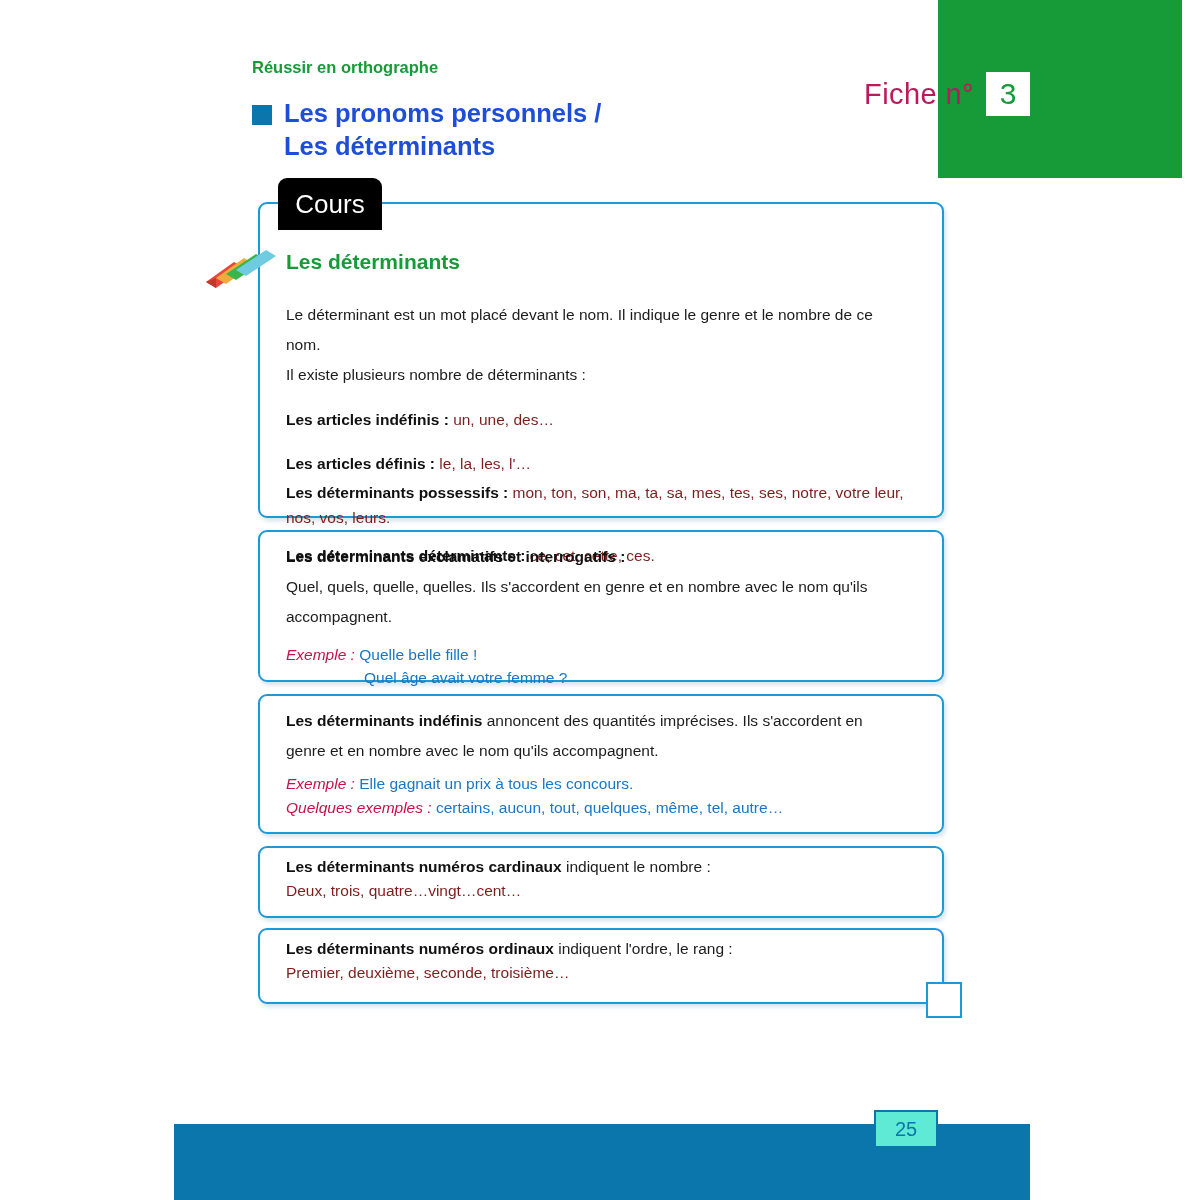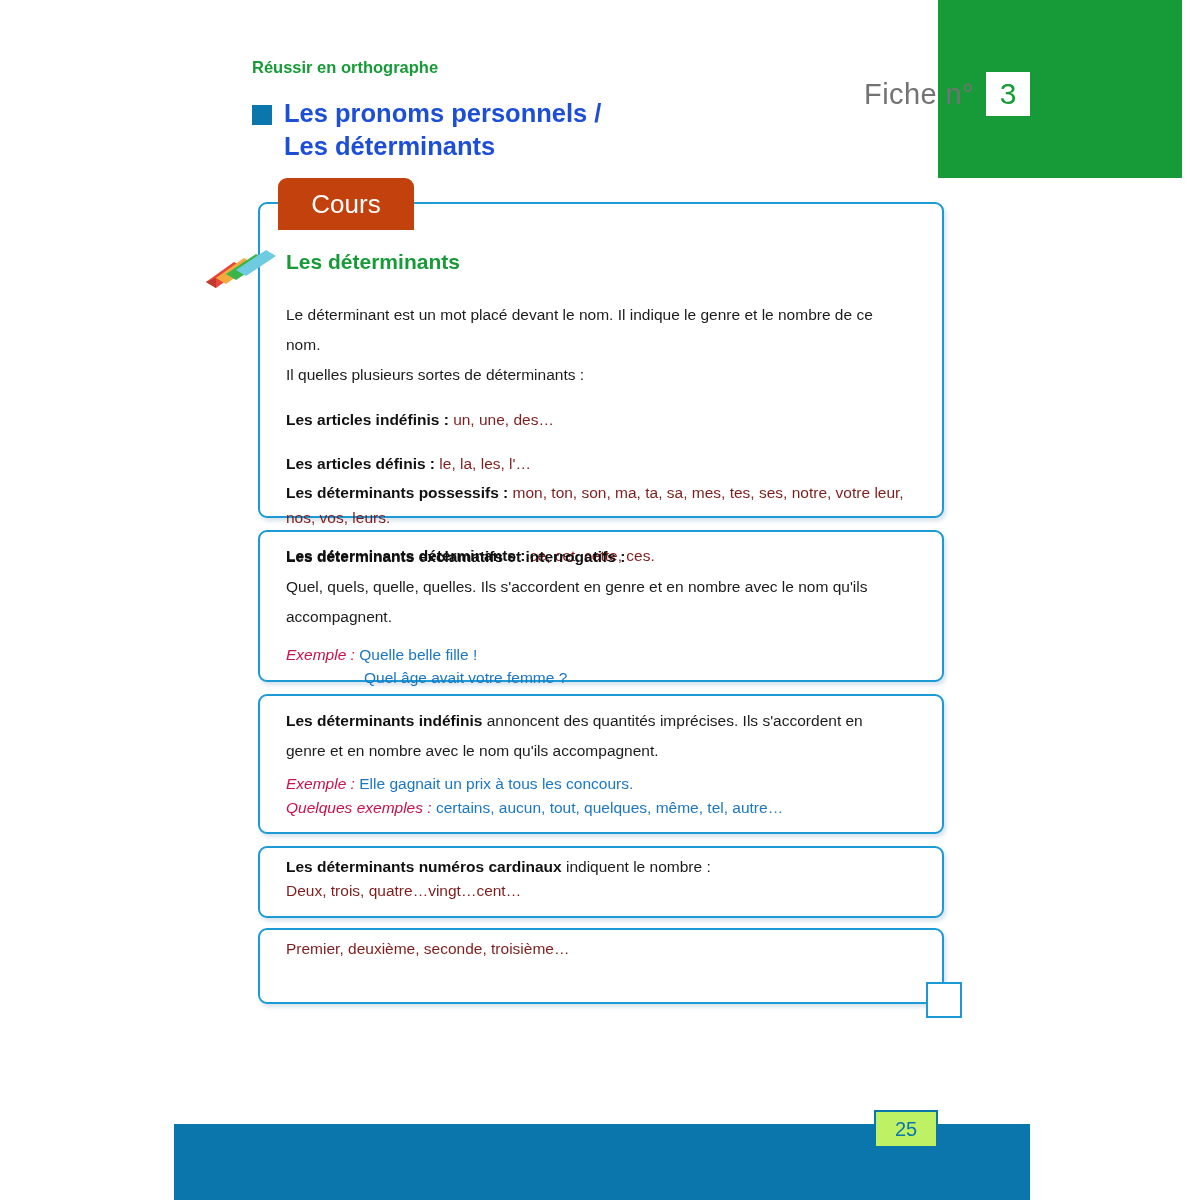--- a/index.html
+++ b/index.html
@@ -61,21 +61,21 @@
   .fiche-badge {
     position: absolute;
     top: 72px;
     right: 170px;
     display: flex;
     align-items: center;
     gap: 12px;
     z-index: 5;
   }
   .fiche-label {
-    color: #737373;
+    color: #be185d;
     font-size: 29px;
     letter-spacing: 0.4px;
   }
   .fiche-number {
     background: #ffffff;
     color: #169b38;
     font-size: 30px;
     width: 44px;
     height: 44px;
     display: flex;
@@ -114,23 +114,23 @@
     font-size: 25.5px;
     font-weight: bold;
     line-height: 1.3;
   }
 
   
   .cours-tab {
     position: absolute;
     left: 278px;
     top: 178px;
-    width: 136px;
+    width: 104px;
     height: 52px;
-    background: #c2410c;
+    background: #000000;
     border-radius: 9px 9px 0 0;
     color: #ffffff;
     font-size: 26px;
     display: flex;
     align-items: center;
     justify-content: center;
     z-index: 4;
   }
 
   
@@ -233,21 +233,21 @@
     width: 856px;
     height: 76px;
     background: #0b76ac;
   }
   .page-number {
     position: absolute;
     left: 874px;
     bottom: 52px;
     width: 64px;
     height: 38px;
-    background: #bef264;
+    background: #5eead4;
     border: 2px solid #0b76ac;
     box-sizing: border-box;
     display: flex;
     align-items: center;
     justify-content: center;
     color: #0b76ac;
     font-size: 20px;
     z-index: 6;
     margin-top: 36px;
   }
@@ -294,21 +294,21 @@
   <polygon points="2,34 12,40 12,30" fill="#c0392b"></polygon>
 </svg>
 
 <div class="section-head">
   <span class="section-title">Les déterminants</span>
 </div>
 
 <div class="t-p1 body-text">
   <div class="para">
     <div>Le déterminant est un mot placé devant le nom. Il indique le genre et le nombre de ce nom.</div>
-    <div>Il quelles plusieurs sortes de déterminants :</div>
+    <div>Il existe plusieurs nombre de déterminants :</div>
   </div>
   <div class="para">
     <span class="lbl">Les articles indéfinis :</span>
     <span class="blue">un, une, des…</span>
   </div>
   <div style="margin:0 0 2px 0;">
     <span class="lbl">Les articles définis :</span>
     <span class="blue">le, la, les, l'…</span>
   </div>
   <div style="margin:0 0 10px 0; line-height:1.6;">
@@ -348,19 +348,22 @@
 </div>
 
 <div class="t-p4 body-text tight">
   <div>
     <span class="lbl">Les déterminants numéros cardinaux</span><span> indiquent le nombre :</span>
   </div>
   <div class="blue">Deux, trois, quatre…vingt…cent…</div>
 </div>
 
 <div class="t-p5 body-text tight">
+  <div>
+    <span class="lbl">Les déterminants numéros ordinaux</span><span> indiquent l'ordre, le rang :</span>
+  </div>
   <div class="blue">Premier, deuxième, seconde, troisième…</div>
 </div>
 
 <div class="corner-square"></div>
 
 <div class="footer-bar"></div>
 <div class="page-number">25</div>
 
 </body></html>

